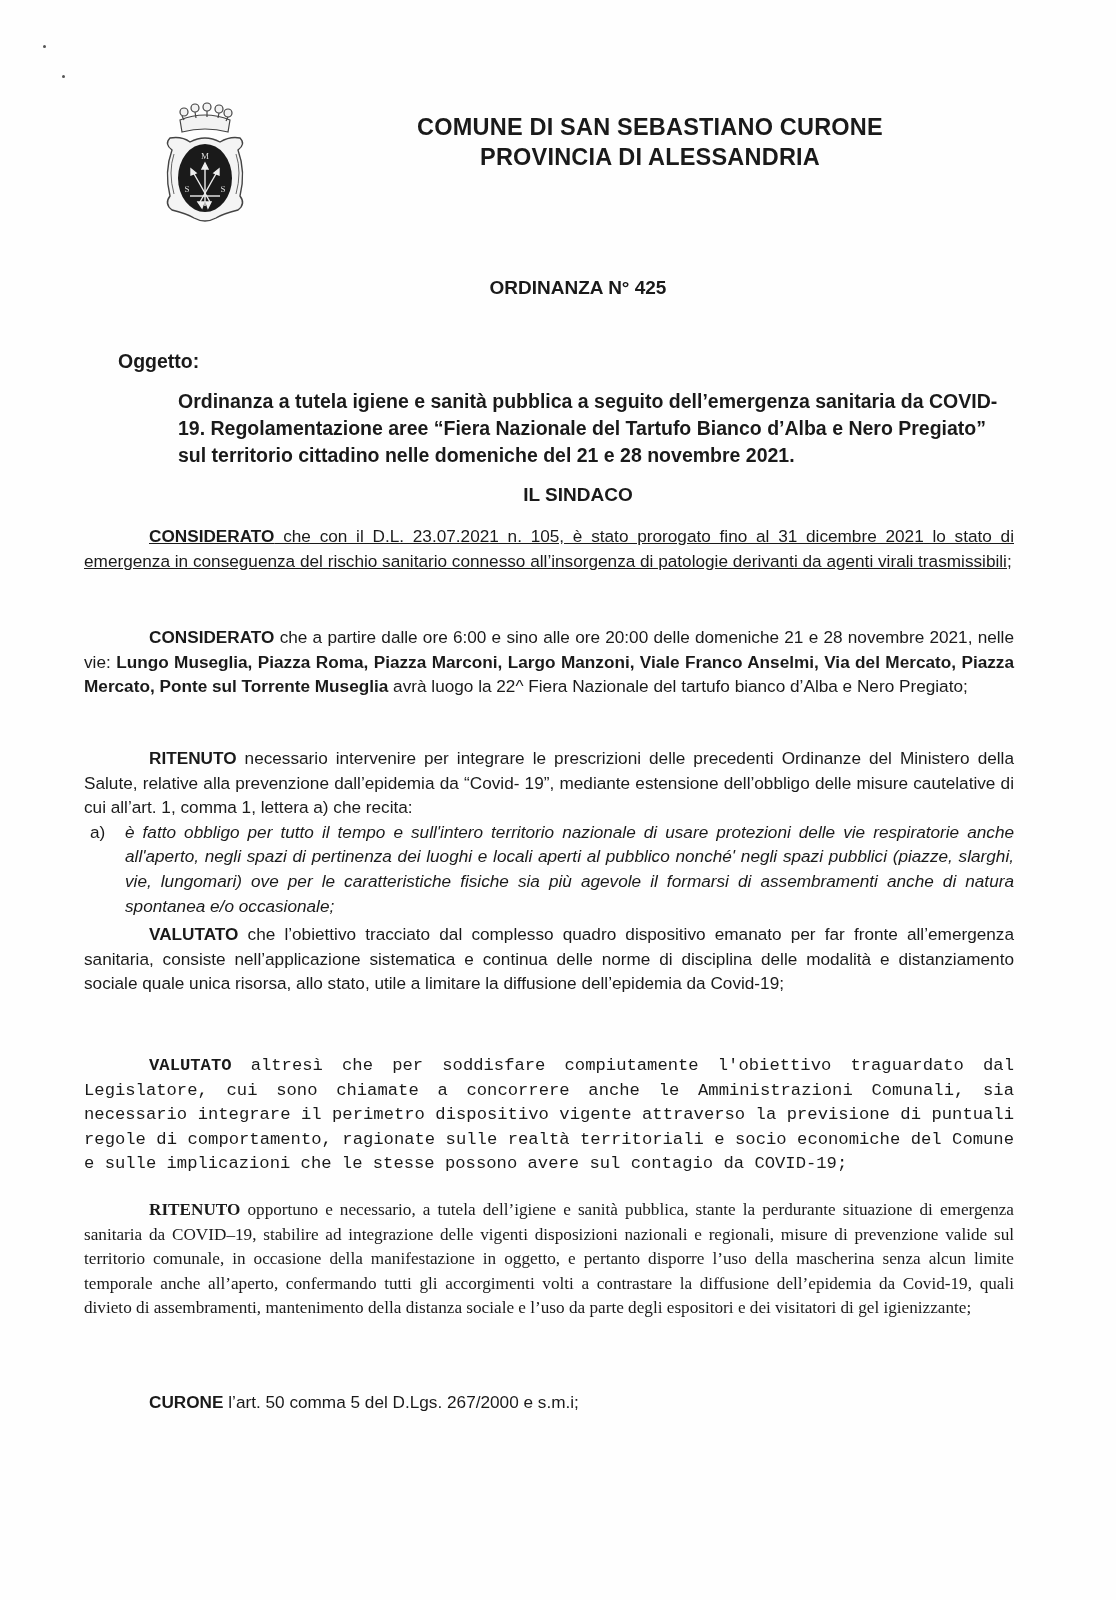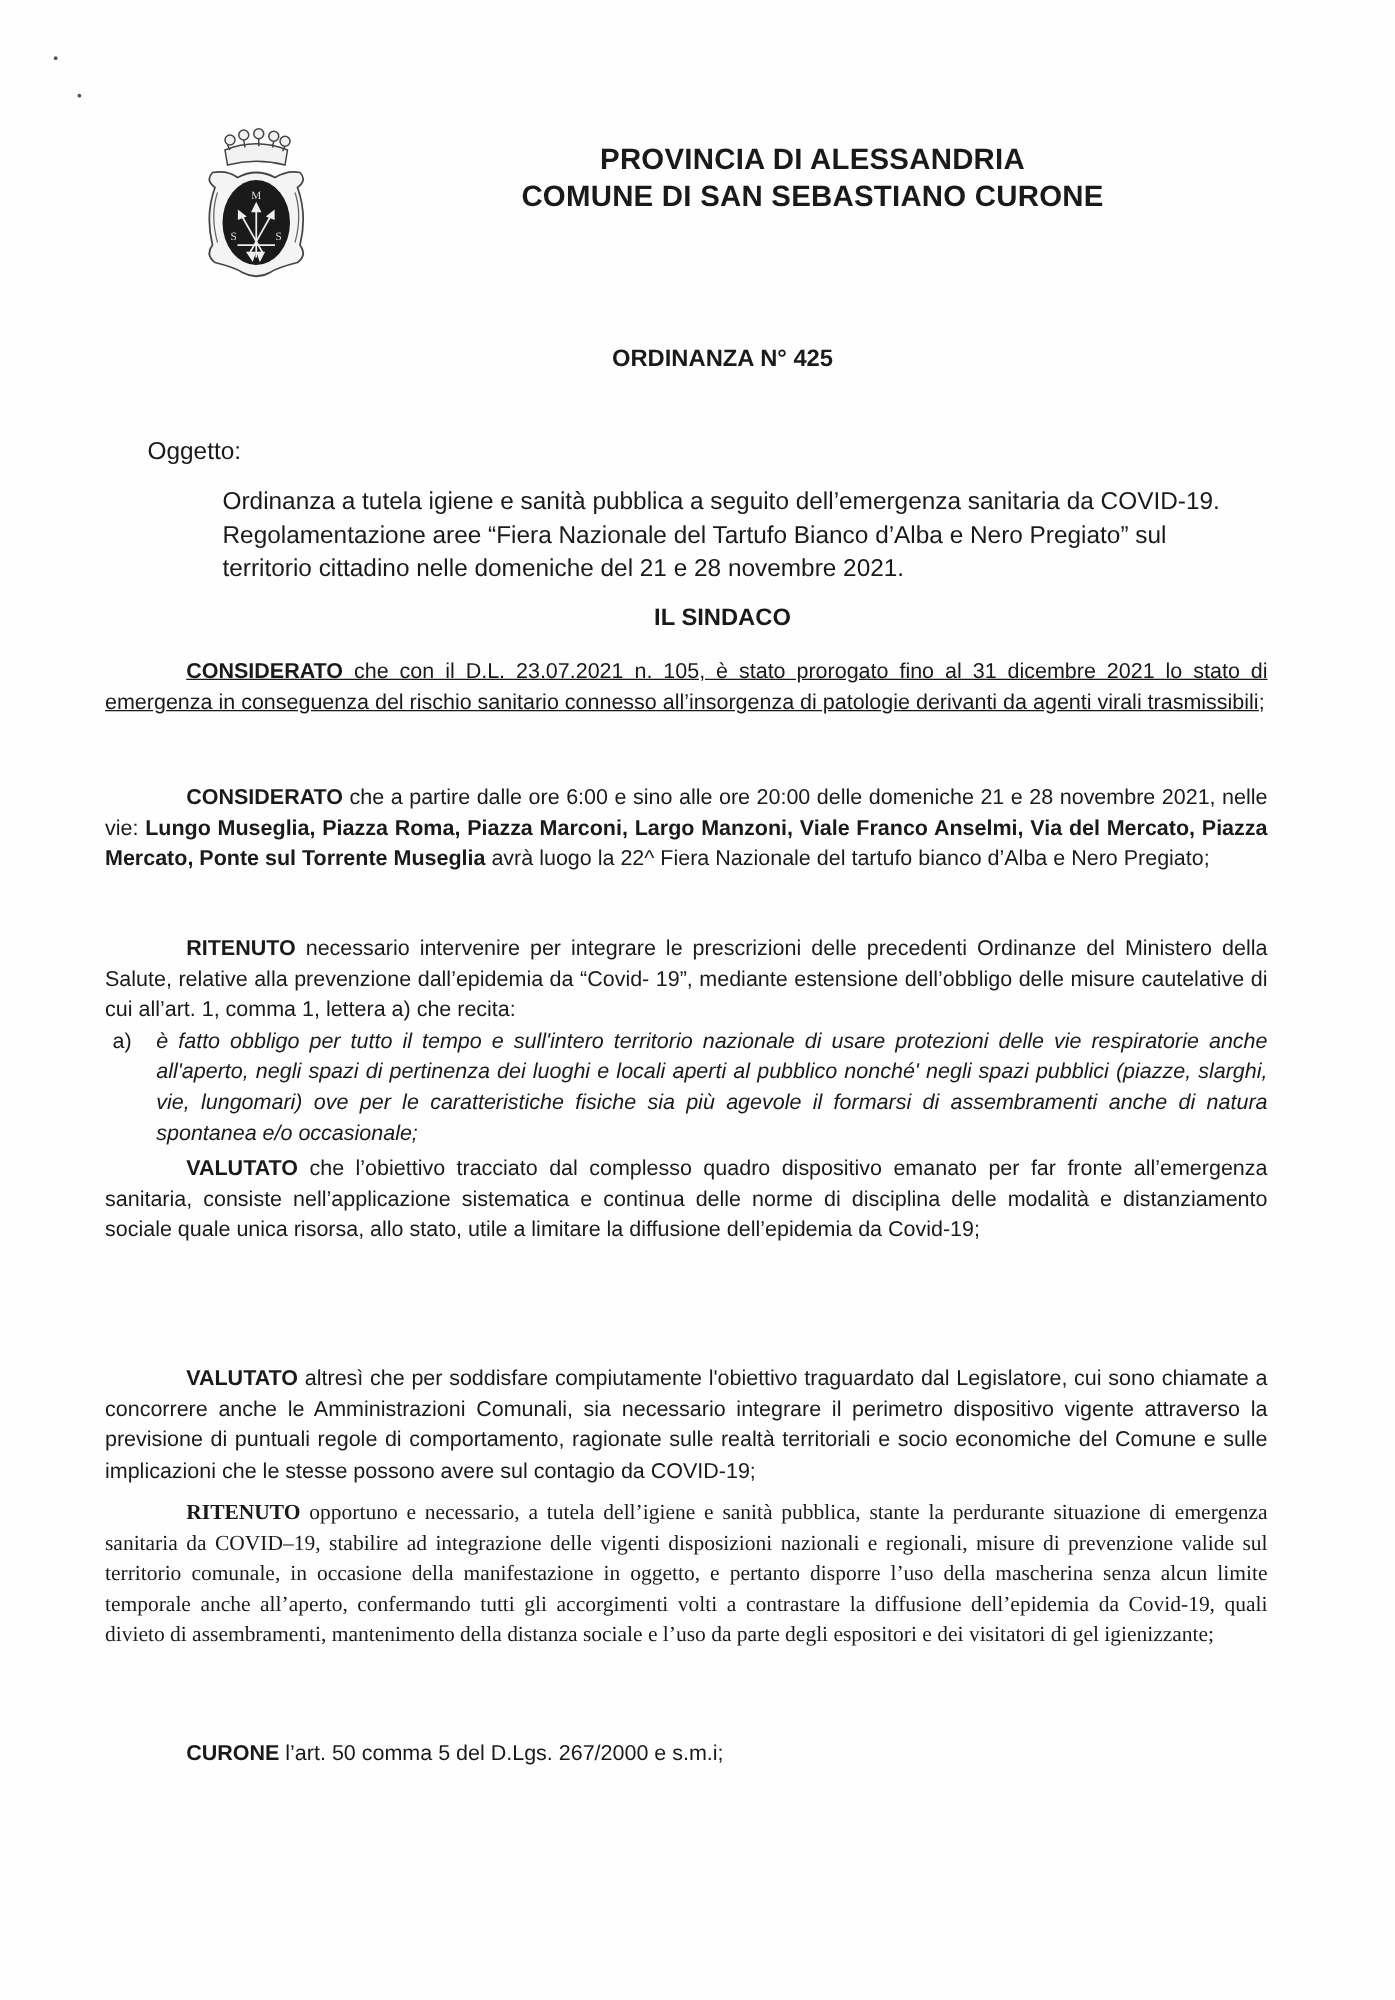--- a/index.html
+++ b/index.html
@@ -49,21 +49,21 @@
       text-align: center;
       font-weight: bold;
       font-size: 19px;
       margin-left: 20px;
     }
     .subject {
       position: absolute;
       left: 118px;
       top: 348px;
       width: 880px;
-      font-weight: normal;
+      font-weight: bold;
       font-size: 19.5px;
       line-height: 27px;
     }
     .subject .label {
       position: absolute;
       left: 0;
       top: 0;
     }
     .subject .text {
       margin-left: 60px;
@@ -93,21 +93,21 @@
       margin: 0;
       text-indent: 65px;
     }
     .body-text b {
       font-weight: bold;
     }
     .p1 { top: 524px; text-decoration: underline; }
     .p2 { top: 625px; }
     .p3 { top: 746px; }
     .p4 { top: 922px; }
-    .p5 { top: 1090px; }
+    .p5 { top: 1054px; font-family: Liberation Mono, monospace; }
     .p6 { top: 1198px; font-family: Liberation Serif, serif; }
     .p7 { top: 1390px; }
     .list-item {
       position: relative;
       margin: 0;
       padding-left: 41px;
       font-style: italic;
       text-indent: 0 !important;
     }
     .list-item .marker {
@@ -153,22 +153,22 @@
       <polygon points="31,77 31,83 36,81"></polygon>
       <polygon points="59,77 59,83 54,81"></polygon>
       <line x1="30" y1="104" x2="60" y2="104"></line>
       <polygon points="38,110 42,116 44,110"></polygon>
       <polygon points="46,110 48,116 51,110"></polygon>
     </g>
   </svg>
 </div>
 
 <div class="header">
+  <div>COMUNE DI SAN SEBASTIANO CURONE</div>
   <div>PROVINCIA DI ALESSANDRIA</div>
-  <div>COMUNE DI SAN SEBASTIANO CURONE</div>
 </div>
 
 <div class="ord-title">ORDINANZA N° 425</div>
 
 <div class="subject">
   <span class="label">Oggetto:</span>
   <span class="text">Ordinanza a tutela igiene e sanità pubblica a seguito dell’emergenza sanitaria da COVID-19. Regolamentazione aree “Fiera Nazionale del Tartufo Bianco d’Alba e Nero Pregiato” sul territorio cittadino nelle domeniche del 21 e 28 novembre 2021.</span>
 </div>
 
 <div class="sindaco">IL SINDACO</div>

